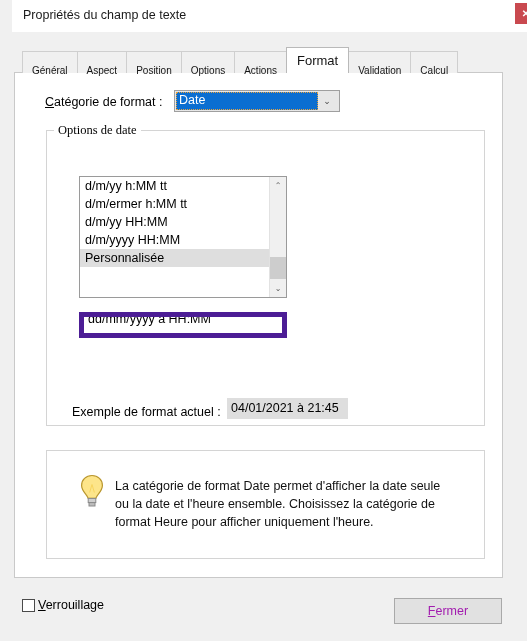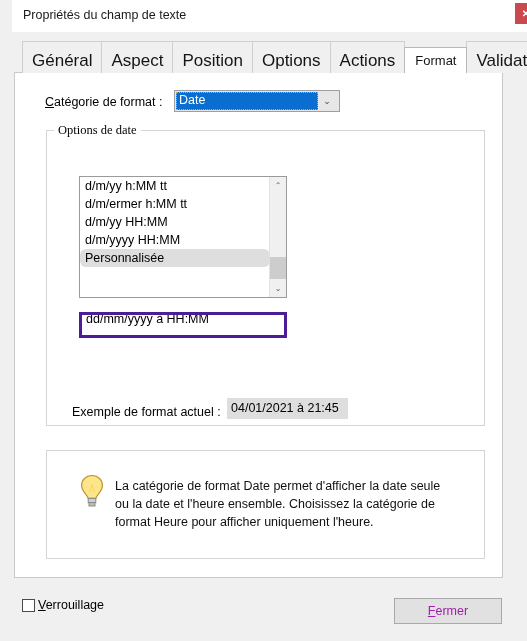--- a/index.html
+++ b/index.html
@@ -68,29 +68,29 @@
   #tabstrip {
     position: absolute;
     left: 22px;
     top: 47px;
     height: 26px;
     display: flex;
     align-items: flex-end;
     z-index: 4;
   }
   .tab {
-    height: 32px;
+    height: 22px;
     line-height: 21px;
     padding: 8px 9px;
     margin: 0;
     box-sizing: border-box;
     background: #f0f0f0;
     border: 1px solid #cfcfcf;
     border-bottom: none;
-    font-size: 17px;
+    font-size: 10px;
     color: #141414;
     white-space: nowrap;
     position: relative;
     cursor: default;
   }
   .tab + .tab { margin-left: -1px; }
   .tab.active {
     background: #ffffff;
     height: 26px;
     line-height: 25px;
@@ -204,21 +204,20 @@
     height: 18px;
     line-height: 18px;
     padding-left: 5px;
     font-size: 12.5px;
     color: #000000;
     white-space: nowrap;
     cursor: default;
   }
   .lb-item.selected {
     background: #dedede;
-    border-radius: 6px;
   }
   #listbox-scrollbar {
     position: absolute;
     right: 0;
     top: 0;
     width: 17px;
     height: 120px;
     background: #f0f0f0;
     border-left: 1px solid #e2e2e2;
     box-sizing: border-box;
@@ -248,21 +247,21 @@
   }
 
   
   #custom-format-input {
     position: absolute;
     left: 79px;
     top: 312px;
     width: 208px;
     height: 26px;
     background: #ffffff;
-    border: 3px solid #4c1d95;
+    border: 5px solid #4c1d95;
     box-sizing: border-box;
     font-family: "Liberation Sans", sans-serif;
     font-size: 12.5px;
     color: #000000;
     padding: 0 0 12px 4px;
     outline: none;
   }
 
   
   #example-label {

